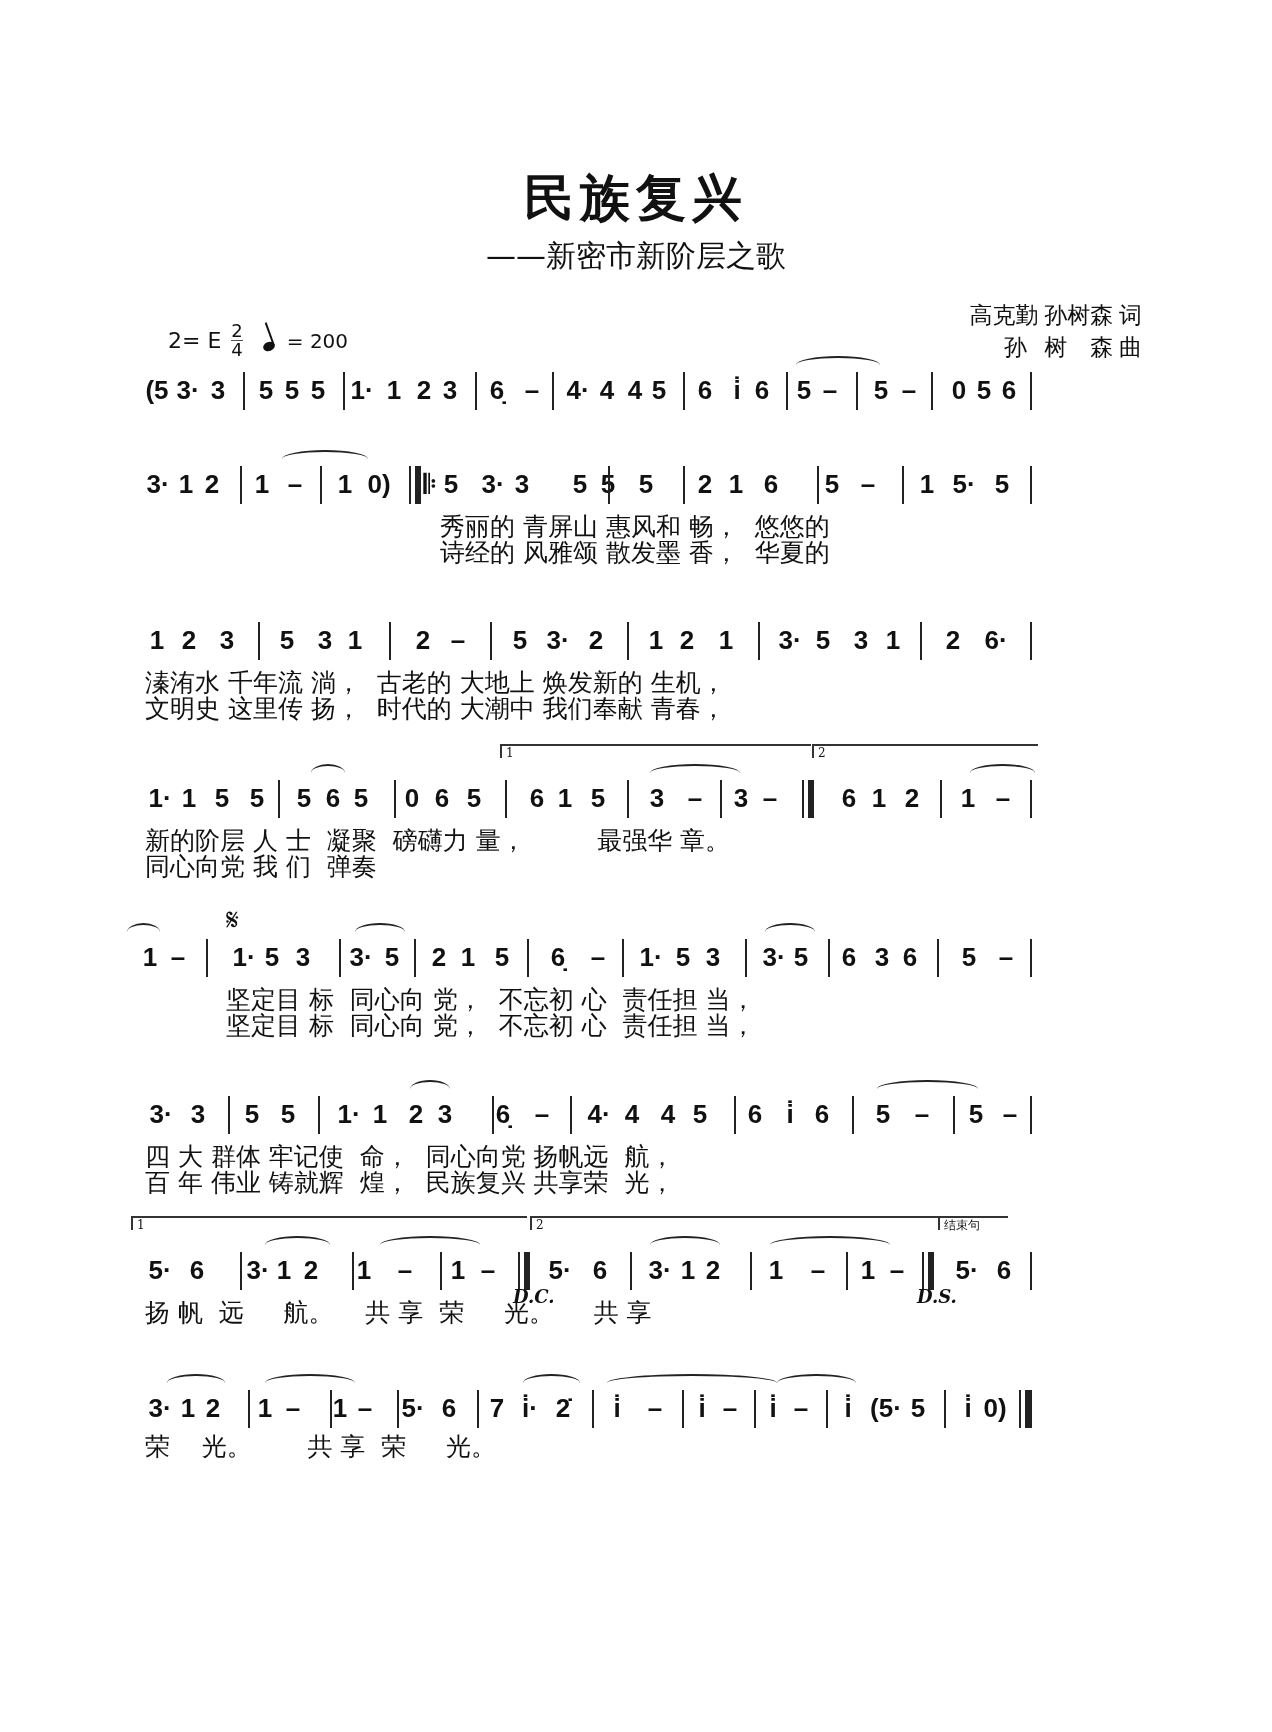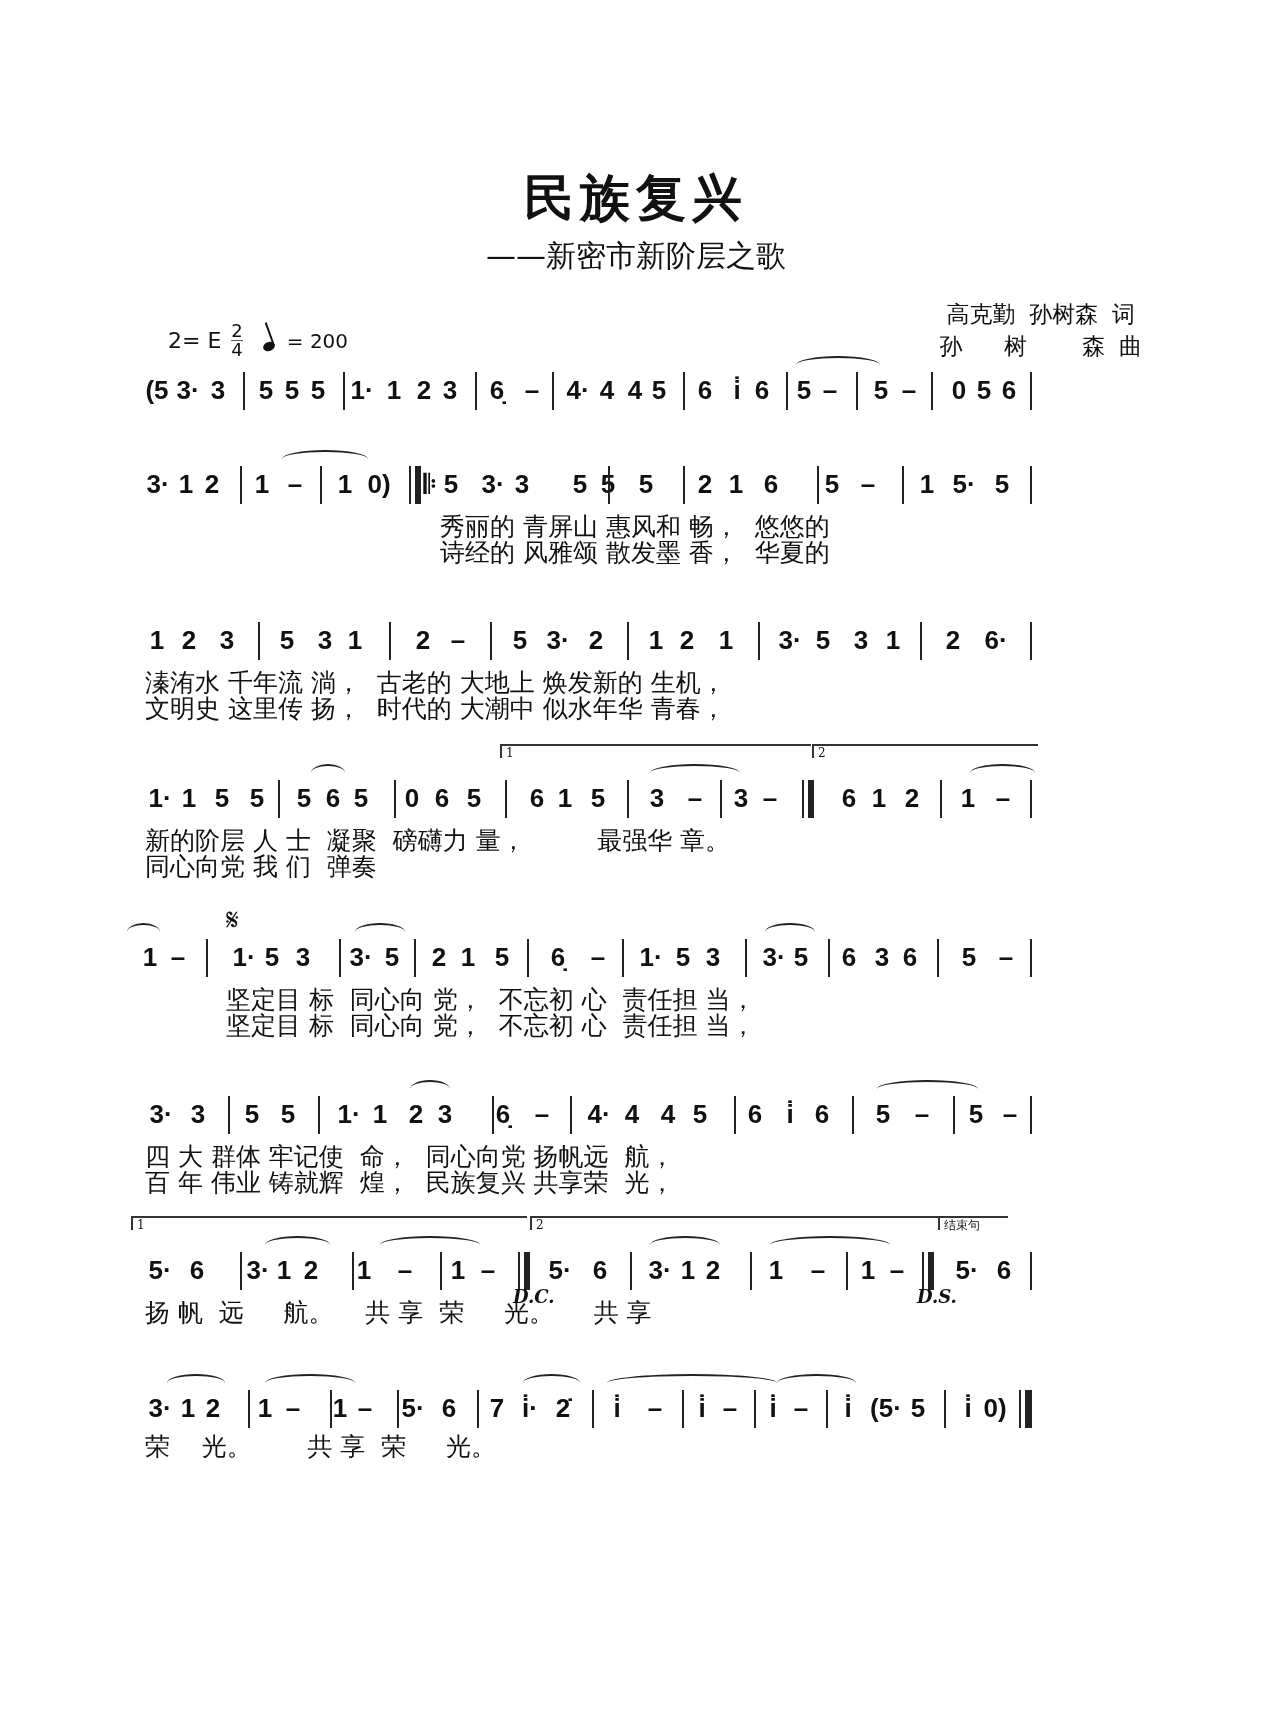--- a/index.html
+++ b/index.html
@@ -4,21 +4,21 @@
 <style>
   html,body{margin:0;padding:0;background:#fff;}
   body{width:1272px;height:1732px;position:relative;overflow:hidden;font-family:"DejaVu Sans","Liberation Sans",sans-serif;color:#111;}
   .title{position:absolute;left:0;width:1272px;top:165px;text-align:center;font-family:"DejaVu Serif","Liberation Serif",serif;font-size:50px;font-weight:bold;letter-spacing:6px;}
   .subtitle{position:absolute;left:0;width:1272px;top:236px;text-align:center;font-size:30px;}
   .key{position:absolute;left:168px;top:322px;font-size:22px;display:flex;align-items:center;gap:6px;}
   .frac{display:inline-flex;flex-direction:column;align-items:center;font-size:18px;line-height:18px;margin:0 4px;}
   .frac span:first-child{border-bottom:1px solid #555;}
   .qnote{display:inline-block;width:12px;height:9px;background:#111;border-radius:50%;transform:rotate(-20deg);position:relative;margin:0 6px 0 10px;top:6px;}
   .qnote::after{content:"";position:absolute;right:0;bottom:4px;width:2px;height:24px;background:#111;}
-  .credits{position:absolute;right:130px;top:300px;font-family:Liberation Mono, monospace;font-size:23px;line-height:32px;text-align:center;}
+  .credits{position:absolute;right:130px;top:300px;font-family:Liberation Serif, serif;font-size:23px;line-height:32px;text-align:right;}
   .credits div{white-space:pre;}
   .tok{position:absolute;top:0;font-size:26px;font-weight:bold;font-family:"Liberation Sans","DejaVu Sans",sans-serif;line-height:40px;transform:translateX(-50%);white-space:nowrap;}
   .bar{position:absolute;top:2px;width:2px;height:38px;background:#222;}
   .bar.thick{width:6px;}
   .lyric{position:absolute;font-size:25px;white-space:pre;font-family:"DejaVu Sans","Liberation Sans",sans-serif;letter-spacing:0;}
   .volta{position:absolute;height:12px;border-top:2px solid #333;border-left:2px solid #333;font-size:12px;font-family:"DejaVu Serif",serif;padding-left:4px;line-height:14px;}
   .slur{position:absolute;height:16px;border-top:2px solid #222;border-radius:50% 50% 0 0;}
   .mark{position:absolute;font-family:"DejaVu Serif","Liberation Serif",serif;font-style:italic;font-weight:bold;font-size:18px;}
   .segno{position:absolute;font-family:"DejaVu Serif",serif;font-size:30px;}
 </style>
@@ -135,21 +135,21 @@
     <div class="tok" style="left: 953px; top: 620px; position: absolute;">2</div>
     <div class="tok" style="left: 996px; top: 620px; position: absolute;">6·</div>
     <div class="bar" style="left: 258px; top: 622px;"></div>
     <div class="bar" style="left: 389px; top: 622px;"></div>
     <div class="bar" style="left: 490px; top: 622px;"></div>
     <div class="bar" style="left: 627px; top: 622px;"></div>
     <div class="bar" style="left: 758px; top: 622px;"></div>
     <div class="bar" style="left: 920px; top: 622px;"></div>
     <div class="bar" style="left: 1030px; top: 622px;"></div>
     <div class="lyric" style="left: 145px; top: 666px;">溱洧水 千年流 淌，  古老的 大地上 焕发新的 生机，</div>
-    <div class="lyric" style="left: 145px; top: 692px;">文明史 这里传 扬，  时代的 大潮中 似水年华 青春，</div>
+    <div class="lyric" style="left: 145px; top: 692px;">文明史 这里传 扬，  时代的 大潮中 我们奉献 青春，</div>
     <div class="tok" style="left: 160px; top: 778px; position: absolute;">1·</div>
     <div class="tok" style="left: 189px; top: 778px; position: absolute;">1</div>
     <div class="tok" style="left: 222px; top: 778px; position: absolute;">5</div>
     <div class="tok" style="left: 257px; top: 778px; position: absolute;">5</div>
     <div class="tok" style="left: 304px; top: 778px; position: absolute;">5</div>
     <div class="tok" style="left: 333px; top: 778px; position: absolute;">6</div>
     <div class="tok" style="left: 361px; top: 778px; position: absolute;">5</div>
     <div class="tok" style="left: 412px; top: 778px; position: absolute;">0</div>
     <div class="tok" style="left: 442px; top: 778px; position: absolute;">6</div>
     <div class="tok" style="left: 474px; top: 778px; position: absolute;">5</div>

